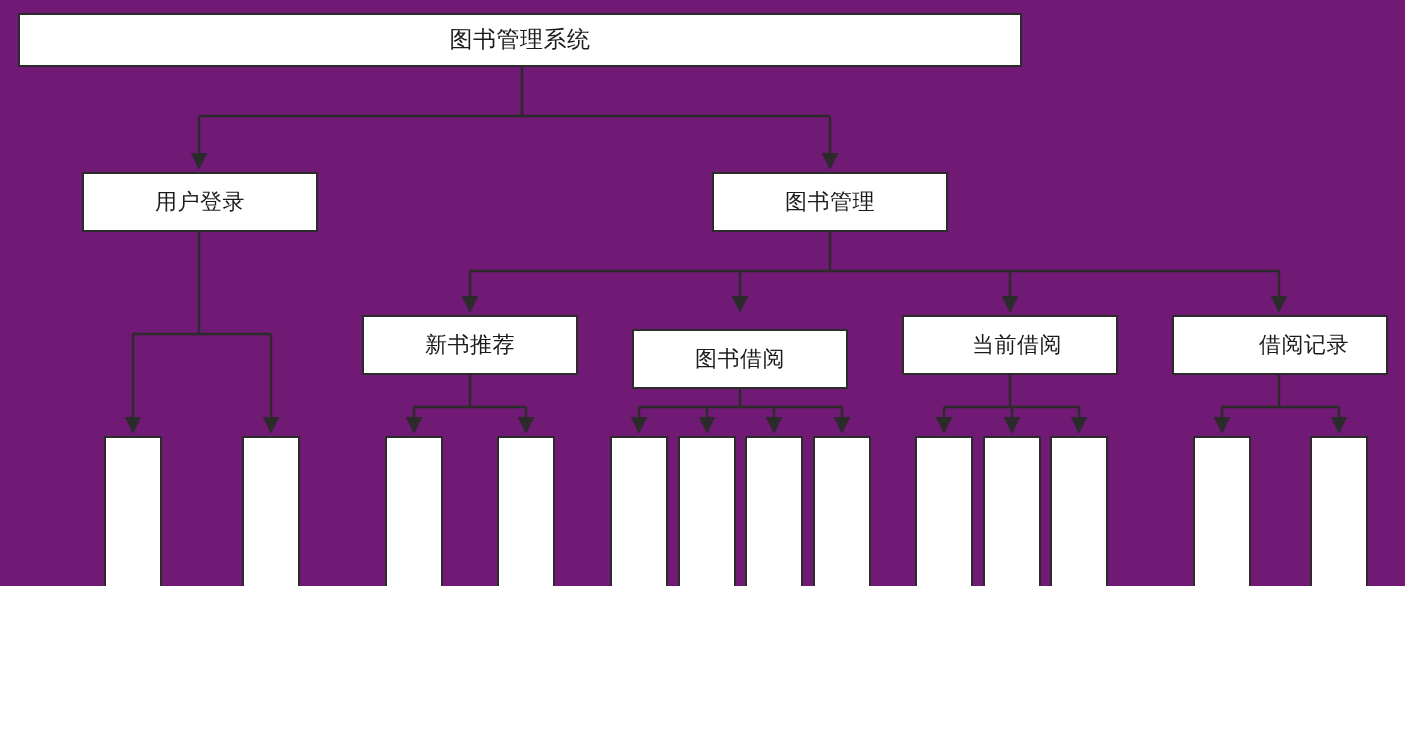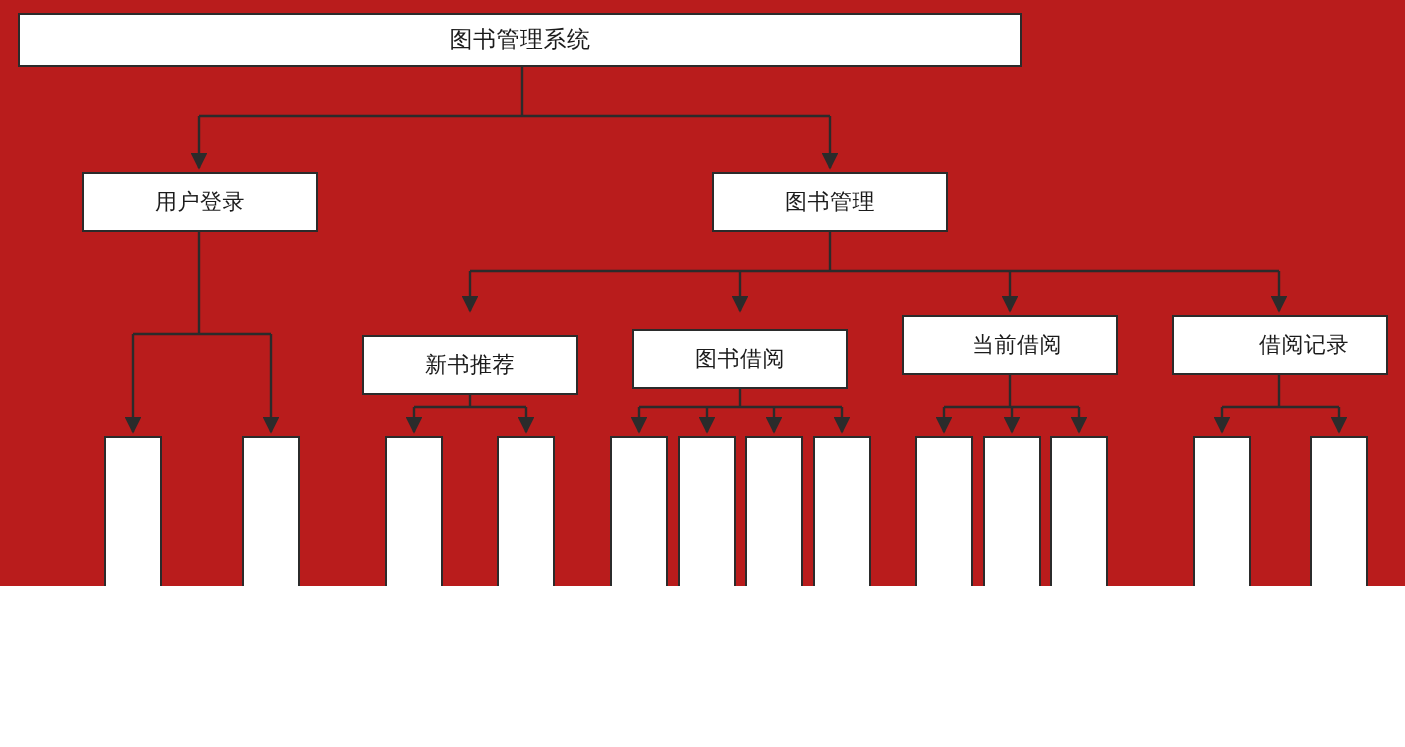--- a/index.html
+++ b/index.html
@@ -7,21 +7,21 @@
     padding: 0;
     background: #ffffff;
   }
   body {
     font-family: "Liberation Sans", "DejaVu Sans", sans-serif;
   }
   #diagram-root {
     position: relative;
     width: 1405px;
     height: 586px;
-    background: #b91c1c;
+    background: #701a75;
     overflow: hidden;
   }
   #diagram-svg {
     position: absolute;
     left: 0;
     top: 0;
     width: 1405px;
     height: 747px;
   }
   .node {
@@ -124,21 +124,21 @@
     <span class="label">图书管理系统</span>
   </div>
 
   <div class="node horizontal" style="left:82px; top:172px; width:236px; height:60px;">
     <span class="label">用户登录</span>
   </div>
   <div class="node horizontal" style="left:712px; top:172px; width:236px; height:60px;justify-content:center;">
     <span class="label">图书管理</span>
   </div>
 
-  <div class="node horizontal" style="left:362px; top:315px; width:216px; height:60px;margin-top:20px;">
+  <div class="node horizontal" style="left:362px; top:315px; width:216px; height:60px;">
     <span class="label">新书推荐</span>
   </div>
   <div class="node horizontal" style="left:632px; top:329px; width:216px; height:60px;">
     <span class="label">图书借阅</span>
   </div>
   <div class="node horizontal" style="left:902px; top:315px; width:216px; height:60px;padding-left:14px;">
     <span class="label">当前借阅</span>
   </div>
   <div class="node horizontal" style="left:1172px; top:315px; width:216px; height:60px;padding-left:48px;">
     <span class="label">借阅记录</span>

